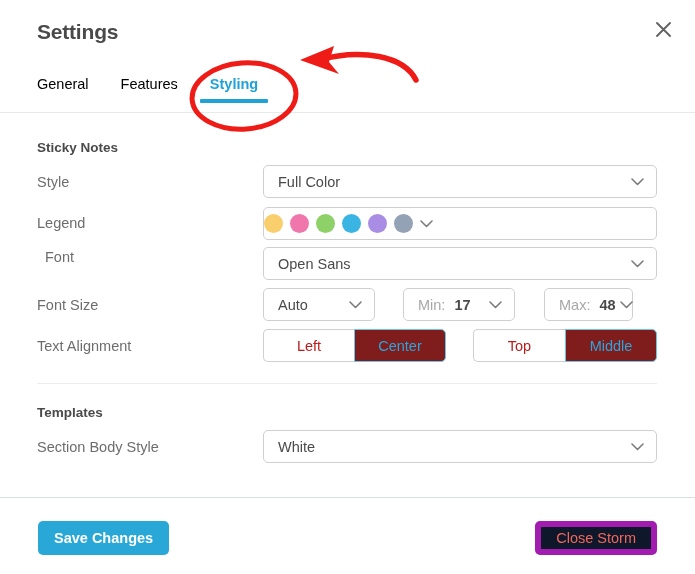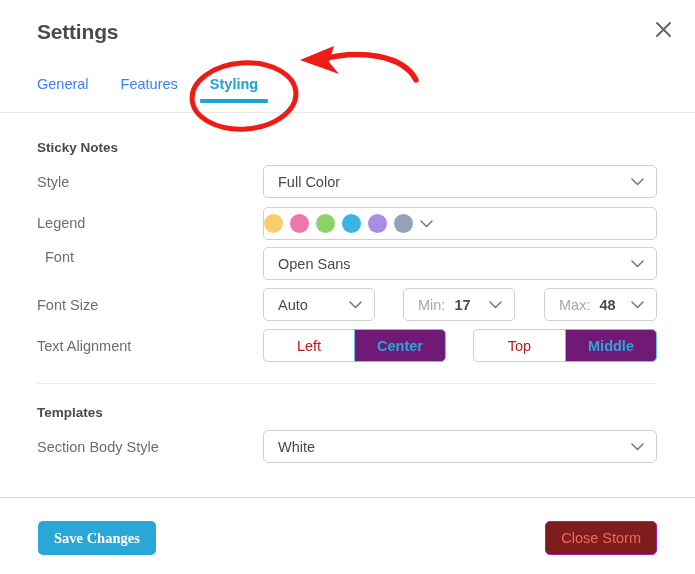--- a/index.html
+++ b/index.html
@@ -40,21 +40,21 @@
 
   
   .tabs {
     position: absolute;
     left: 37px; top: 76px;
     display: flex;
     align-items: flex-start;
   }
   .tab {
     font-size: 14.5px;
-    color: #3b82f6;
+    color: #000000;
     padding: 0 0 11px 0;
     margin-right: 32px;
     position: relative;
     cursor: pointer;
     white-space: nowrap;
   }
   .tab.active {
     color: #1fa2d6;
     font-weight: bold;
   }
@@ -161,24 +161,24 @@
     cursor: pointer;
   }
   .toggle:first-child {
     border-radius: 5px 0 0 5px;
     border-right: none;
   }
   .toggle:last-child {
     border-radius: 0 5px 5px 0;
   }
   .toggle.on {
-    background: #701a75;
+    background: #7f1d1d;
     border: 1px solid #67c6e8;
     color: #2ba5db;
-    font-weight: bold;
+    font-weight: normal;
   }
 
   .divider {
     position: absolute;
     height: 1px;
     background: #ededed;
   }
 
   
   .footer-rule {
@@ -193,32 +193,32 @@
     height: 34px;
     padding: 0 16px;
     display: flex; align-items: center; justify-content: center;
     background: #29a8d8;
     color: #ffffff;
     font-size: 14.5px;
     font-weight: bold;
     border-radius: 5px;
     cursor: pointer;
     border: none;
-    font-family: Liberation Serif, serif;
+    font-family: Liberation Sans, sans-serif;
   }
   .btn-secondary {
     position: absolute;
     right: 38px; top: 521px;
     height: 34px;
     padding: 4px 15px;
     display: flex; align-items: center; justify-content: center;
-    background: #7f1d1d;
+    background: #0f172a;
     color: #f0675c;
     font-size: 14.5px;
-    border: 1px solid #a21caf;
+    border: 6px solid #a21caf;
     border-radius: 5px;
     cursor: pointer;
     font-family: "Liberation Sans", sans-serif;
   }
 
   
   .annotation {
     position: absolute;
     left: 0; top: 0;
     width: 695px; height: 574px;
@@ -301,21 +301,21 @@
   </div>
   <div class="field" style="left:403px; top:288px; width:112px;align-items:center;">
     <span class="prefix">Min:</span>
     <span class="num">17</span>
     <span class="caret">
       <svg width="13" height="8" viewBox="0 0 13 8">
           <path d="M1 1 L6.5 6.5 L12 1" stroke="#7d7d7d" stroke-width="1.6" fill="none" stroke-linecap="round" stroke-linejoin="round"></path>
         </svg>
     </span>
   </div>
-  <div class="field" style="left:544px; top:288px; width:113px;">
+  <div class="field" style="left:544px; top:288px; width:89px;">
     <span class="prefix">Max:</span>
     <span class="num">48</span>
     <span class="caret">
       <svg width="13" height="8" viewBox="0 0 13 8">
           <path d="M1 1 L6.5 6.5 L12 1" stroke="#7d7d7d" stroke-width="1.6" fill="none" stroke-linecap="round" stroke-linejoin="round"></path>
         </svg>
     </span>
   </div>
 
   <div class="row-label" style="top:338px;">Text Alignment</div>

